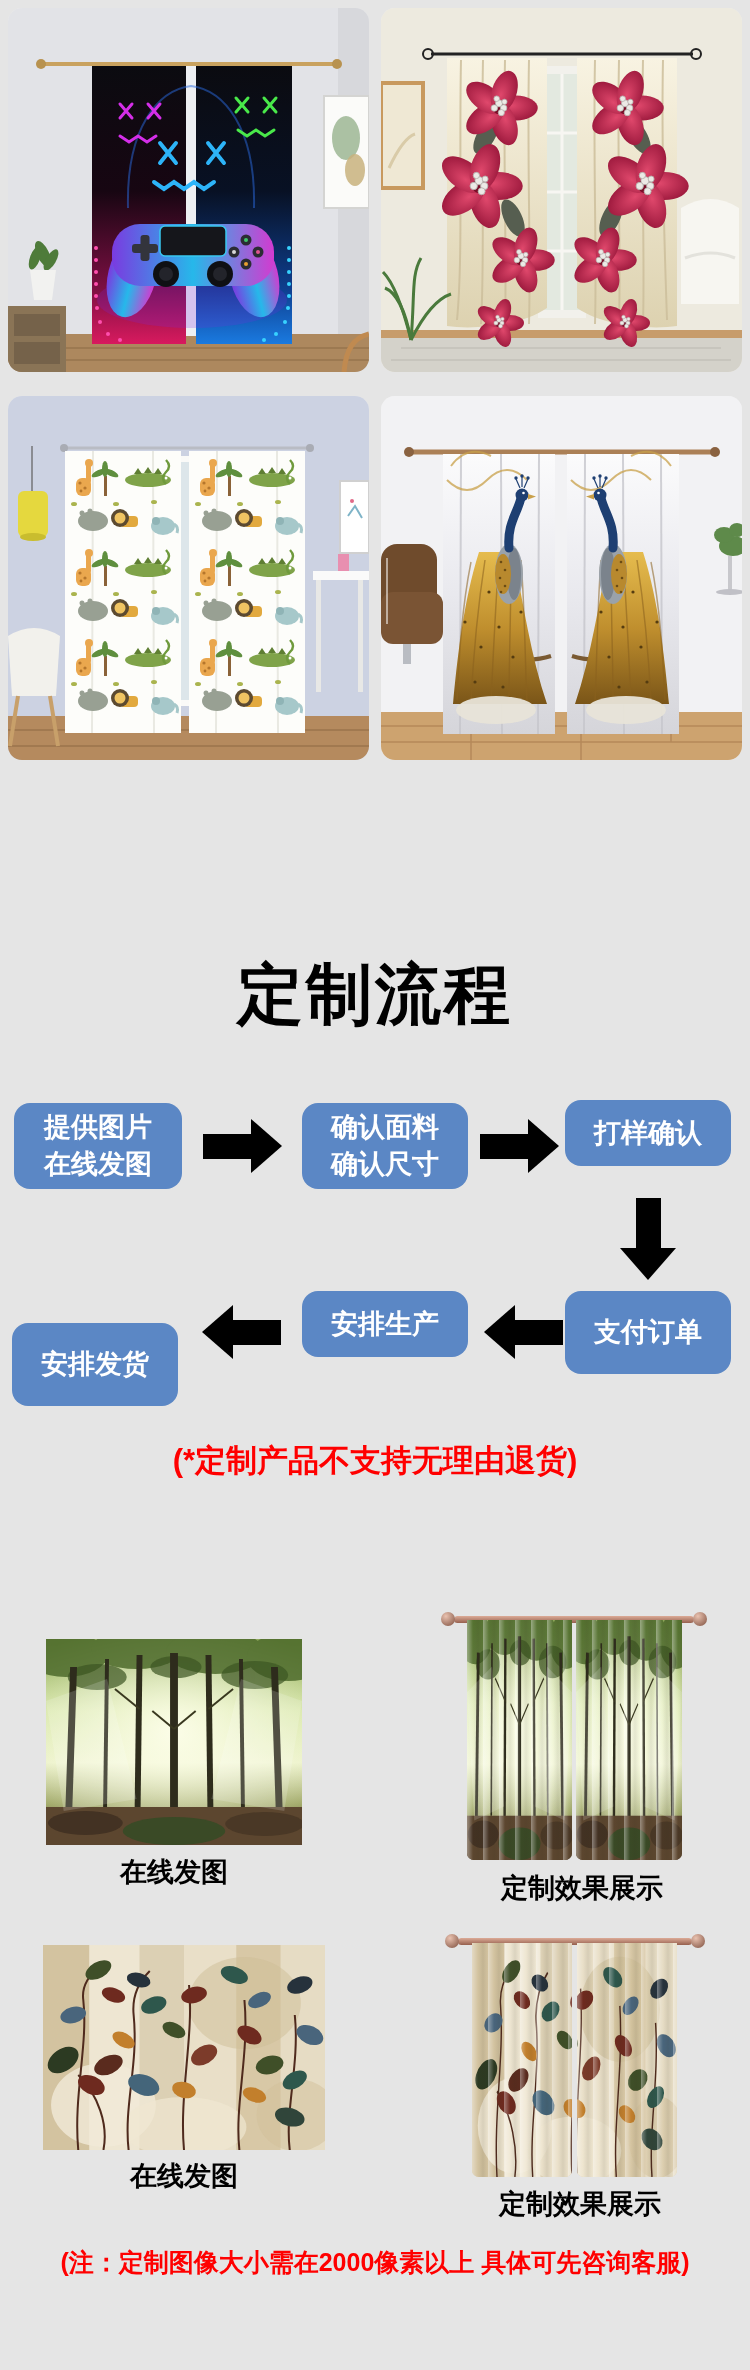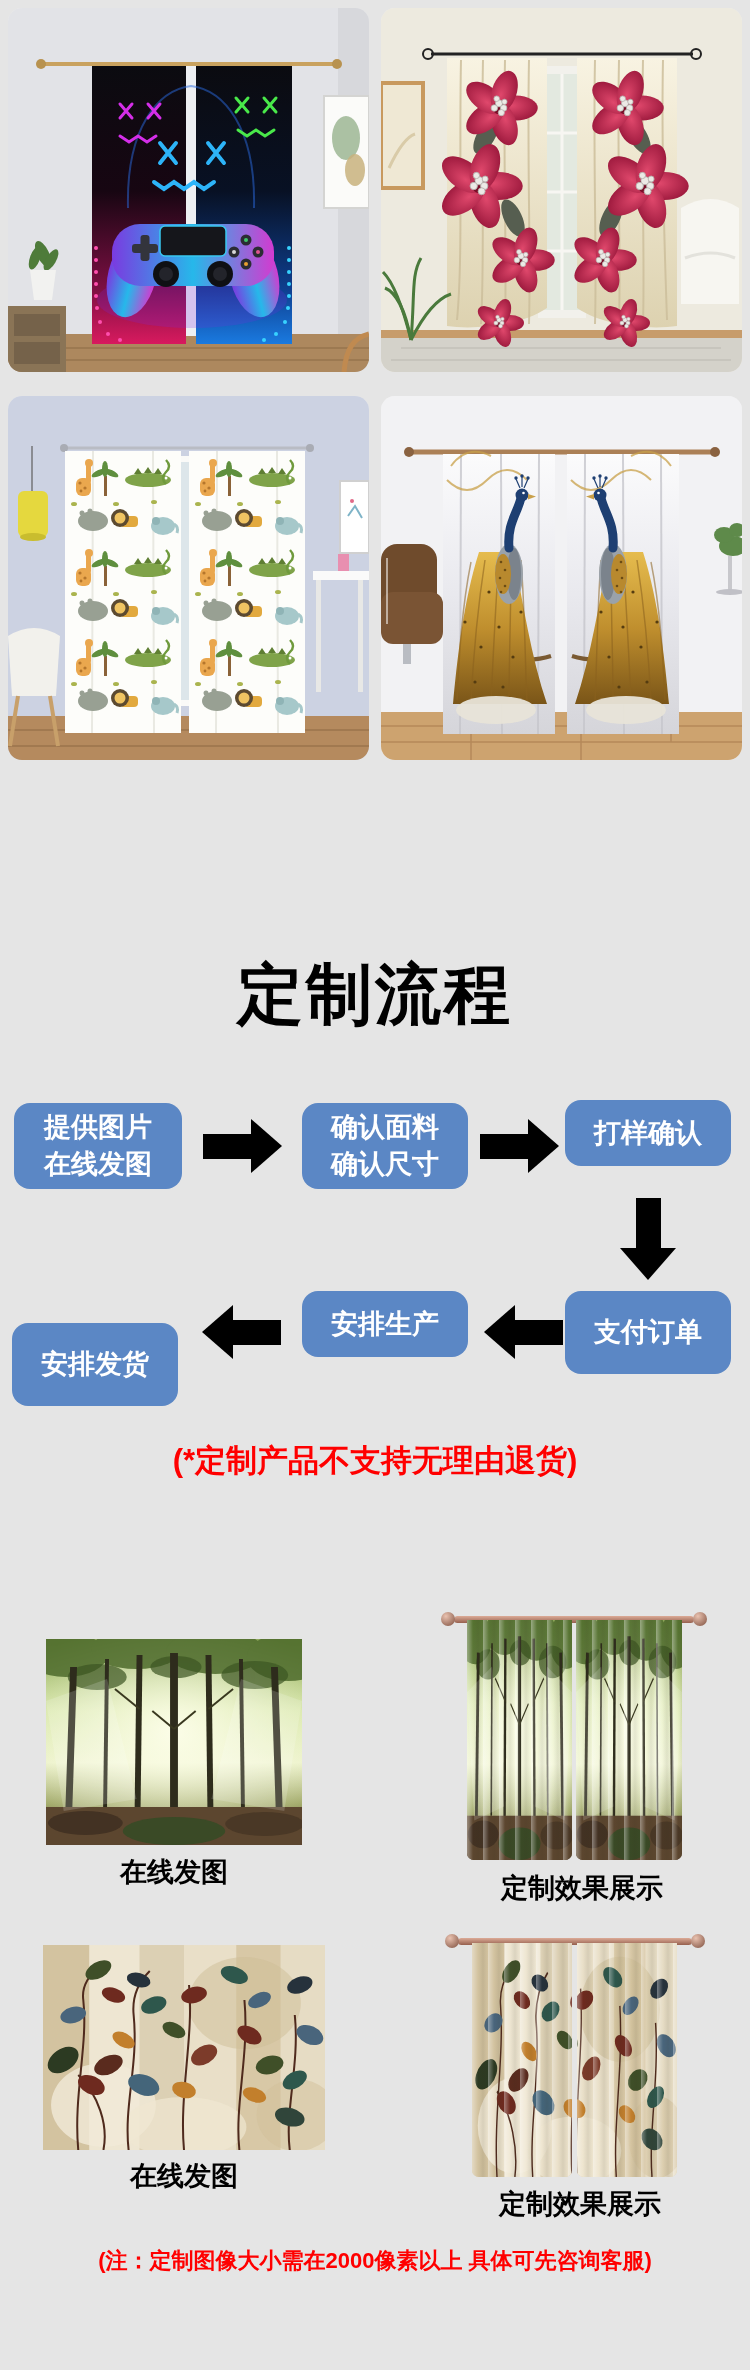--- a/index.html
+++ b/index.html
@@ -35,21 +35,21 @@
   .a4{left:484px;top:1305px;}
   .a5{left:202px;top:1305px;}
   .arrd{position:absolute;left:620px;top:1198px;width:56px;display:flex;
         flex-direction:column;align-items:center;}
   .arrd .bar{width:25px;height:50px;background:#000;}
   .arrd .head{width:0;height:0;border-left:28px solid transparent;
               border-right:28px solid transparent;border-top:32px solid #000;}
   .note-red1{position:absolute;left:0;top:1440px;width:100%;text-align:center;
              color:#ff0000;font-weight:bold;font-size:31px;}
   .note-red2{position:absolute;left:0;top:2246px;width:100%;text-align:center;
-             color:#ff0000;font-weight:bold;font-size:22px;}
+             color:#ff0000;font-weight:bold;font-size:25px;}
   
   .srcimg{position:absolute;overflow:hidden;}
   .srcimg svg{display:block;width:100%;height:100%;}
   .cap{position:absolute;text-align:center;font-size:27px;font-weight:bold;color:#000;line-height:32px;}
   .capA1{left:46px;top:1856px;width:256px;}
   .capA2{left:452px;top:1872px;width:260px;}
   .capB1{left:43px;top:2160px;width:282px;}
   .capB2{left:450px;top:2188px;width:260px;}
   .demo{position:absolute;}
   .rod{position:absolute;height:7px;border-radius:4px;

